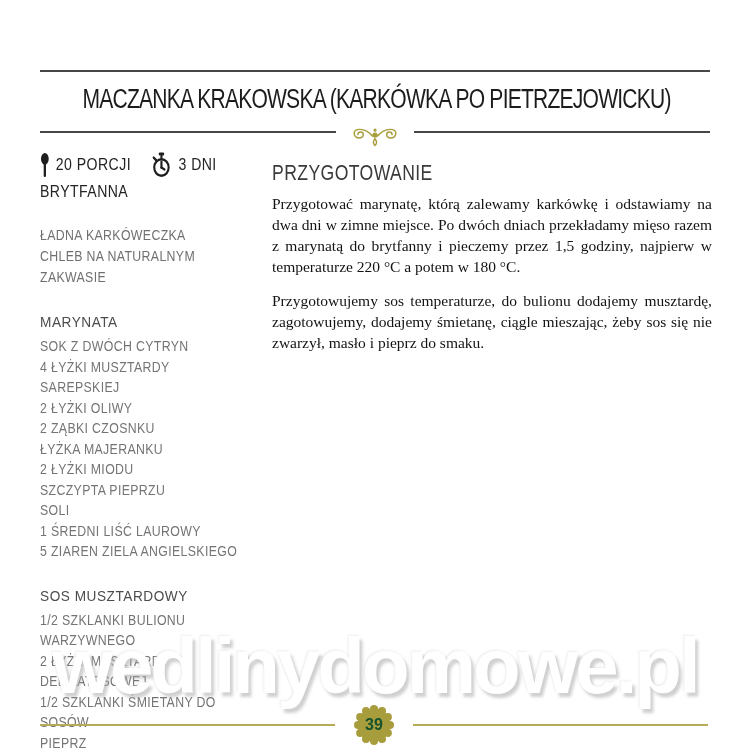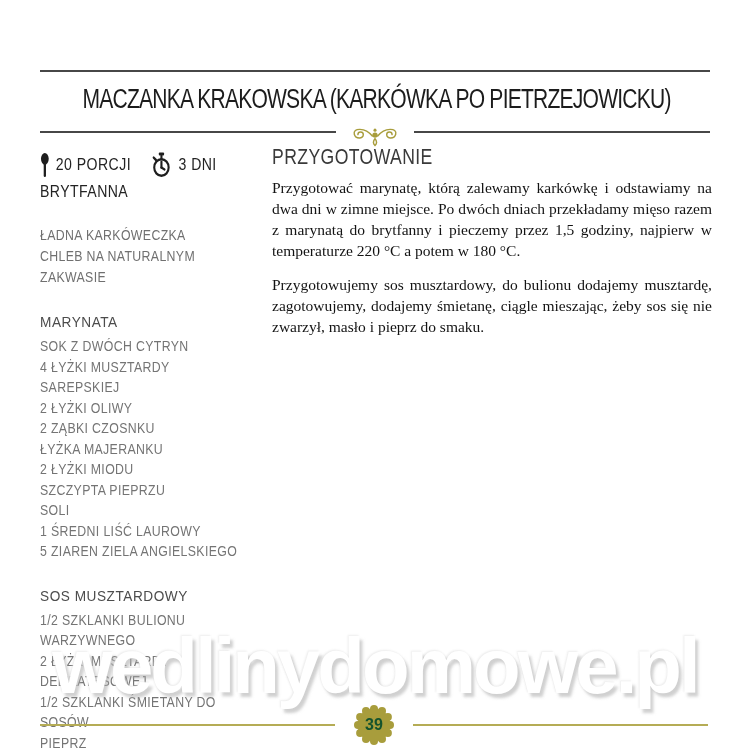--- a/index.html
+++ b/index.html
@@ -31,21 +31,21 @@
   .meta-row { display:flex; align-items:center; color:#232323; font-size:16px; letter-spacing:0.5px; }
   .meta-label { margin-left:7px; }
   .meta-time-group { display:flex; align-items:center; margin-left:22px; }
   .meta-dish { margin-top:5px; font-size:16px; color:#232323; letter-spacing:0.5px; }
   .notes { margin-top:24px; }
   .note-line { font-size:14px; line-height:21px; color:#707070; letter-spacing:0.4px; }
   .ing-section { margin-top:25px; }
   .ing-heading { font-size:15.5px; color:#4c4c4c; letter-spacing:0.6px; margin-bottom:5px; }
   .ing-item { font-size:14px; line-height:20.5px; color:#747474; letter-spacing:0.4px; }
 
-  .right-col { position:absolute; left:272px; top:136px; width:440px; }
+  .right-col { position:absolute; left:272px; top:152px; width:440px; }
   .prep-heading {
     font-size:22px; color:#3a3a3a; font-weight:400; letter-spacing:0.5px;
     transform:scaleX(0.8); transform-origin:left top;
   }
   .prep-para {
     font-family:"Liberation Serif", serif; font-size:15.5px; line-height:21px;
     color:#131313; text-align:justify; margin-top:13px;
   }
   .prep-para:first-of-type { margin-top:7px; }
 
@@ -145,21 +145,21 @@
       <div class="ing-item">2 ŁYŻKI MUSZTARDY DELIKATESOWEJ</div>
       <div class="ing-item">1/2 SZKLANKI ŚMIETANY DO SOSÓW</div>
       <div class="ing-item">PIEPRZ</div>
       <div class="ing-item">2 ŁYŻKI MASŁA</div>
     </div>
   </div>
 
   <div class="right-col">
     <div class="prep-heading">PRZYGOTOWANIE</div>
     <p class="prep-para">Przygotować marynatę, którą zalewamy karkówkę i odstawiamy na dwa dni w zimne miejsce. Po dwóch dniach przekładamy mięso razem z marynatą do brytfanny i pieczemy przez 1,5 godziny, najpierw w temperaturze 220 °C a potem w 180 °C.</p>
-    <p class="prep-para">Przygotowujemy sos musztardowy, do bulionu dodajemy musztardę, zagotowujemy, dodajemy śmietanę, ciągle mieszając, żeby sos się nie zwarzył, masło i pieprz do smaku.</p>
+    <p class="prep-para">Przygotowujemy sos temperaturze, do bulionu dodajemy musztardę, zagotowujemy, dodajemy śmietanę, ciągle mieszając, żeby sos się nie zwarzył, masło i pieprz do smaku.</p>
   </div>
 
   <div class="watermark">wedlinydomowe.pl</div>
 
   <div class="footer-row">
     <div class="gold-line"></div>
     <div class="badge">
       <span class="icon">
         <svg width="46" height="46" viewBox="0 0 46 46">
           <g fill="#a89d3c">

